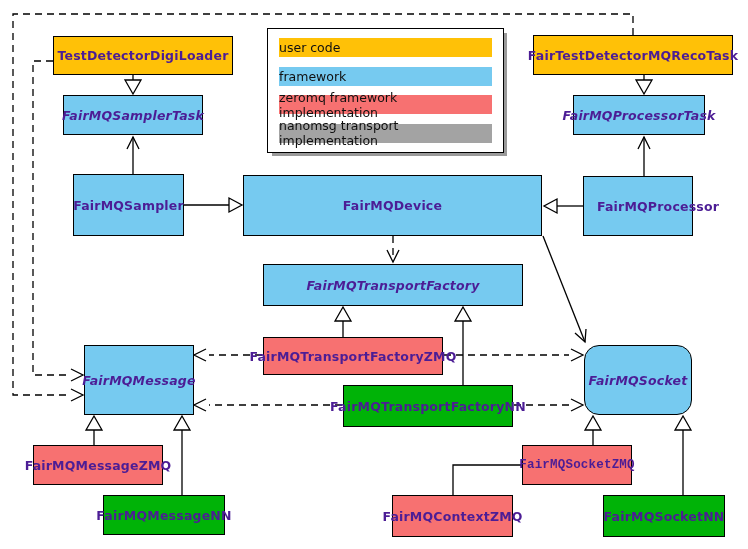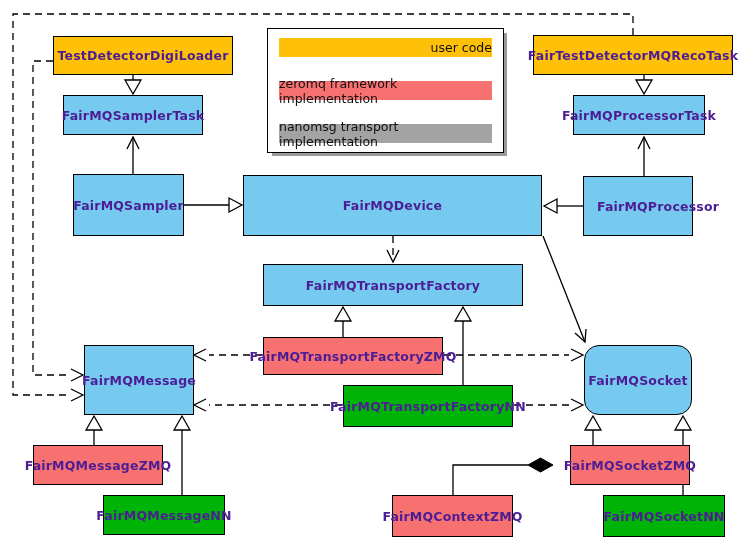--- a/index.html
+++ b/index.html
@@ -6,27 +6,27 @@
   #canvas{position:relative;width:748px;height:549px;background:#ffffff;overflow:hidden;
           font-family:"DejaVu Sans",sans-serif;}
   #edges{position:absolute;left:0;top:0;width:748px;height:549px;}
   .node{position:absolute;box-sizing:border-box;border:1.4px solid #000;
         display:flex;align-items:center;justify-content:center;text-align:left;
         font-weight:bold;font-size:12.5px;letter-spacing:.2px;color:#4c1d95;}
   .user{background:#FFC107;}
   .fw{background:#76CAF0;}
   .zmq{background:#F77171;}
   .nn{background:#00B307;}
-  .abstract{}
+  .abstract{font-style:italic;}
   .legend{position:absolute;left:267px;top:28px;width:237px;height:125px;
           background:#ffffff;border:1.5px solid #000;box-sizing:border-box;
           box-shadow:4px 4px 0 -1px #9a9a9a;
           display:flex;flex-direction:column;justify-content:space-between;
           padding:9px 11px;}
-  .legend-bar{height:19px;display:flex;align-items:center;justify-content:flex-end;
+  .legend-bar{height:19px;display:flex;align-items:center;justify-content:flex-start;
           font-size:12.5px;color:#101010;}
   .lg-user{background:#FFC107;} .lg-fw{background:#76CAF0;}
   .lg-zmq{background:#F77171;}  .lg-nn{background:#a3a3a3;}
   .edge{stroke:#000;stroke-width:1.3;fill:none;}
   .dashed{stroke-dasharray:7,5;}
   .tri{fill:#fff;stroke:#000;stroke-width:1.3;}
   .diamond{fill:#000;stroke:#000;}
 </style>
 </head>
 <body>
@@ -138,20 +138,23 @@
     <g>
       <path class="edge dashed" d="M633,35 L633,14 L13,14 L13,395 L69,395"></path>
       <path class="edge" d="M71,389 L83,395 L71,401"></path>
     </g>
   </svg>
 
   <div class="legend">
     <div class="legend-bar lg-user">
       <span>user code</span>
     </div>
+    <div class="legend-bar lg-fw">
+      <span>framework</span>
+    </div>
     <div class="legend-bar lg-zmq">
       <span>zeromq framework implementation</span>
     </div>
     <div class="legend-bar lg-nn">
       <span>nanomsg transport implementation</span>
     </div>
   </div>
 
   <div class="node user" style="left:53px;top:36px;width:180px;height:39px;">TestDetectorDigiLoader</div>
 
@@ -174,19 +177,19 @@
   <div class="node nn" style="left:343px;top:385px;width:170px;height:42px;">FairMQTransportFactoryNN</div>
 
   <div class="node fw abstract" style="left:84px;top:345px;width:110px;height:70px;">FairMQMessage</div>
 
   <div class="node fw abstract" style="left:584px;top:345px;width:108px;height:70px;border-radius:15px;">FairMQSocket</div>
 
   <div class="node zmq" style="left:33px;top:445px;width:130px;height:40px;">FairMQMessageZMQ</div>
 
   <div class="node nn" style="left:103px;top:495px;width:122px;height:40px;">FairMQMessageNN</div>
 
-  <div class="node zmq" style="left:570px;top:445px;width:120px;height:40px;">FairMQSocketZMQ</div>
+  <div class="node zmq" style="left:522px;top:445px;width:110px;height:40px;font-family:Liberation Mono, monospace;">FairMQSocketZMQ</div>
 
   <div class="node nn" style="left:603px;top:495px;width:122px;height:42px;">FairMQSocketNN</div>
 
   <div class="node zmq" style="left:392px;top:495px;width:121px;height:42px;">FairMQContextZMQ</div>
 
 </div>
 
 </body></html>

